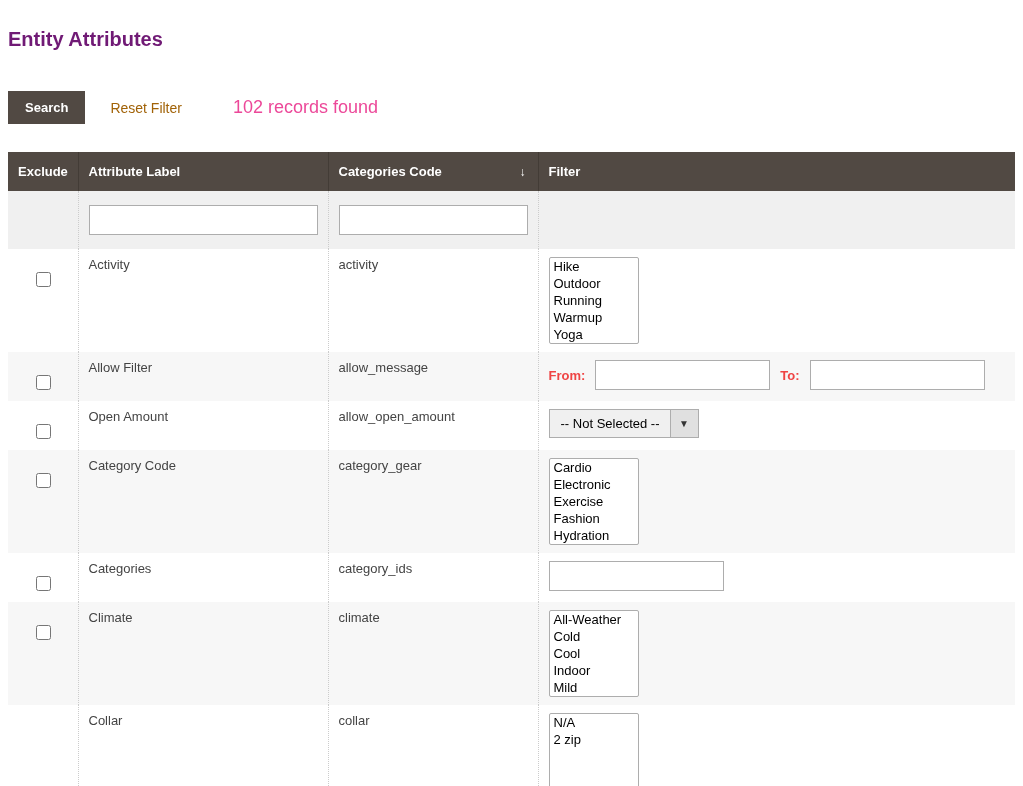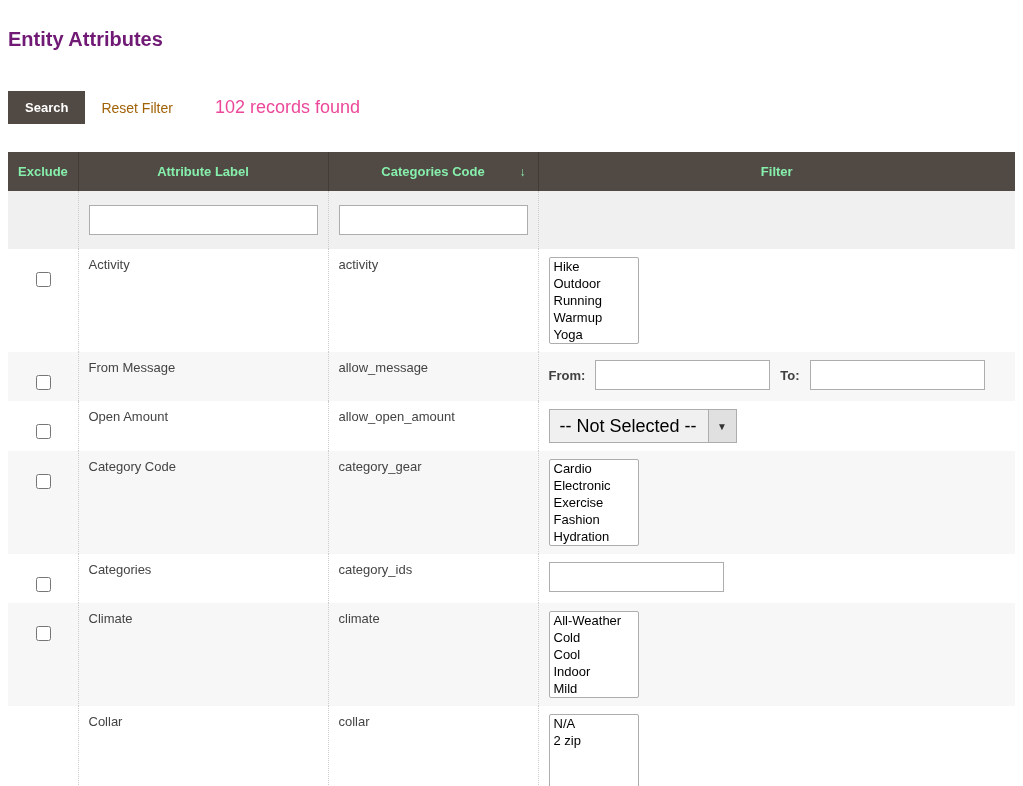--- a/index.html
+++ b/index.html
@@ -17,21 +17,21 @@
   }
   .page-title {
     font-size: 20px;
     font-weight: 600;
     color: #701a75;
     margin: 10px 0 40px 0;
   }
   .actions-bar {
     display: flex;
     align-items: center;
-    gap: 16px;
+    gap: 25px;
     margin-bottom: 28px;
   }
   .btn-search {
     background: #514943;
     color: #fff;
     border: 1px solid #514943;
     padding: 8px 16px;
     font-size: 13px;
     font-weight: 600;
     cursor: pointer;
@@ -47,23 +47,23 @@
     font-size: 18px;
     margin-left: 26px;
   }
   table.grid {
     width: 100%;
     border-collapse: collapse;
     table-layout: fixed;
   }
   .grid th {
     background: #514943;
-    color: #86efac;
+    color: #ffffff;
     font-weight: 600;
-    text-align: center;
+    text-align: left;
     padding: 12px 10px;
     font-size: 13px;
     border-right: 1px solid #433c36;
   }
   .grid th:last-child { border-right: none; }
   .grid th.col-exclude { width: 70px; }
   .grid th.col-label { width: 250px; }
   .grid th.col-code { width: 210px; position: relative; }
   .grid th.col-filter { }
   .sort-arrow {
@@ -110,36 +110,37 @@
     border: 1px solid #adadad;
     cursor: pointer;
   }
   .range-filter {
     display: flex;
     align-items: center;
     gap: 10px;
   }
   .range-filter label {
     font-weight: 700;
-    color: #404040;
+    color: #ef4444;
     font-size: 13px;
   }
   .range-filter .text-input { width: 175px; }
   .select-wrap {
     display: inline-flex;
     border: 1px solid #adadad;
   }
   .select-wrap select {
     border: none;
     background: #f0f0f0;
     padding: 6px 10px;
-    font-size: 18px;
+    font-size: 13px;
     appearance: none;
     -webkit-appearance: none;
     min-width: 120px;
+    text-align: right;
   }
   .select-wrap .caret {
     width: 28px;
     background: #e0e0e0;
     border-left: 1px solid #adadad;
     display: flex;
     align-items: center;
     justify-content: center;
     font-size: 10px;
     color: #333;
@@ -185,21 +186,21 @@
           <td><select multiple="" size="5" class="multiselect">
               <option>Hike</option>
               <option>Outdoor</option>
               <option>Running</option>
               <option>Warmup</option>
               <option>Yoga</option>
             </select></td>
         </tr>
         <tr class="alt">
           <td class="checkbox-cell"><input type="checkbox" style=""></td>
-          <td>From Message</td>
+          <td>Allow Filter</td>
           <td>allow_message</td>
           <td>
             <div class="range-filter">
               <label>From:</label>
               <input type="text" class="text-input" style="">
               <label>To:</label>
               <input type="text" class="text-input" style="">
             </div>
           </td>
         </tr>

